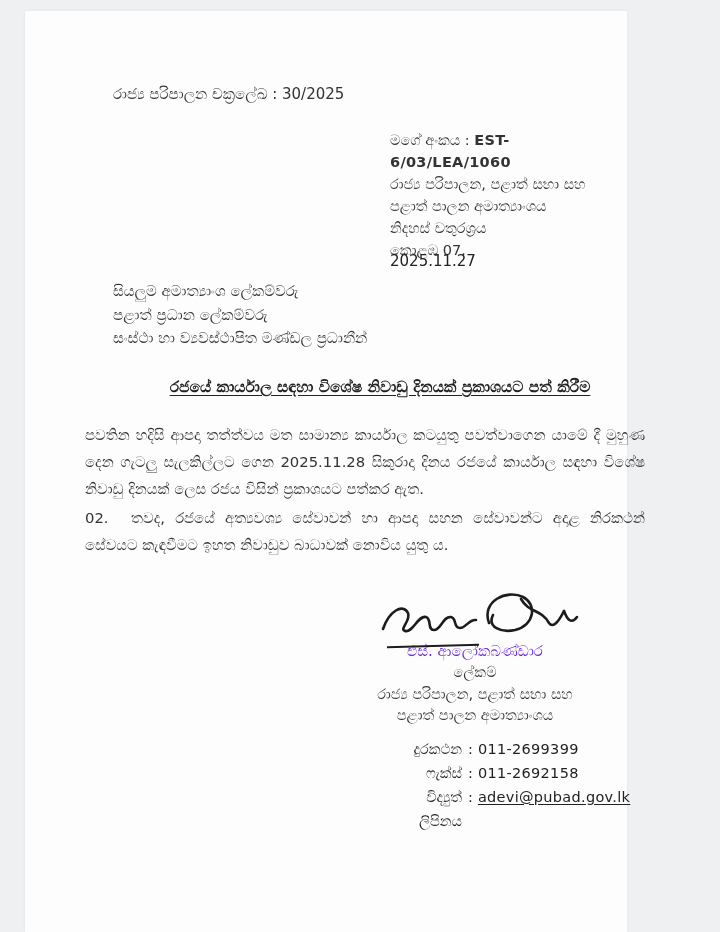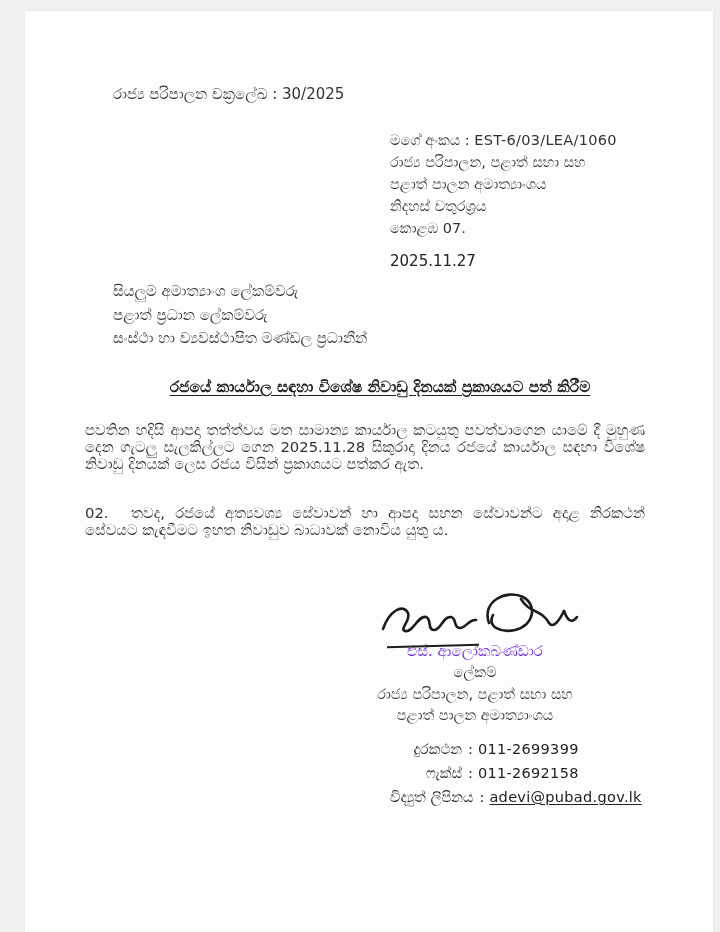--- a/index.html
+++ b/index.html
@@ -5,39 +5,39 @@
   html, body {
     margin: 0; padding: 0;
     width: 720px; height: 932px;
     background: #eef0f1;
     font-family: "DejaVu Sans", sans-serif;
     overflow: hidden;
   }
   .scan-page {
     position: absolute;
     left: 25px; top: 11px;
-    width: 688px; height: 921px;
+    width: 602px; height: 921px;
     background: #fdfdfd;
     box-shadow: 0 0 3px rgba(0,0,0,0.06);
     color: #2e2e2e;
   }
   .abs { position: absolute; }
 
   .circular-no {
     left: 88px; top: 74px;
     font-size: 15px;
     color: #333;
   }
   .sender-block {
     left: 365px; top: 118px;
     font-size: 14.5px;
     line-height: 22px;
     color: #333;
   }
-  .ref-value { font-weight: normal; letter-spacing: 0.3px; }
+  .ref-value { font-weight: bold; letter-spacing: 0.3px; }
   .date-line {
     left: 365px; top: 241px;
     font-size: 15px;
     color: #222;
   }
   .recipients {
     left: 88px; top: 269px;
     font-size: 15px;
     line-height: 23.5px;
     color: #333;
@@ -52,21 +52,21 @@
     padding-left: 21px;
   }
   .subject-line span {
     text-decoration: underline;
     text-underline-offset: 3px;
   }
   .body-para {
     left: 60px;
     width: 560px;
     font-size: 14.8px;
-    line-height: 17px;
+    line-height: 27px;
     text-align: justify;
     color: #333;
   }
   .para-1 { top: 410px; }
   .para-2 { top: 493px; }
   .para-num { display: inline-block; width: 46px; }
 
   .signature-wrap {
     left: 300px; top: 572px;
     width: 300px;

